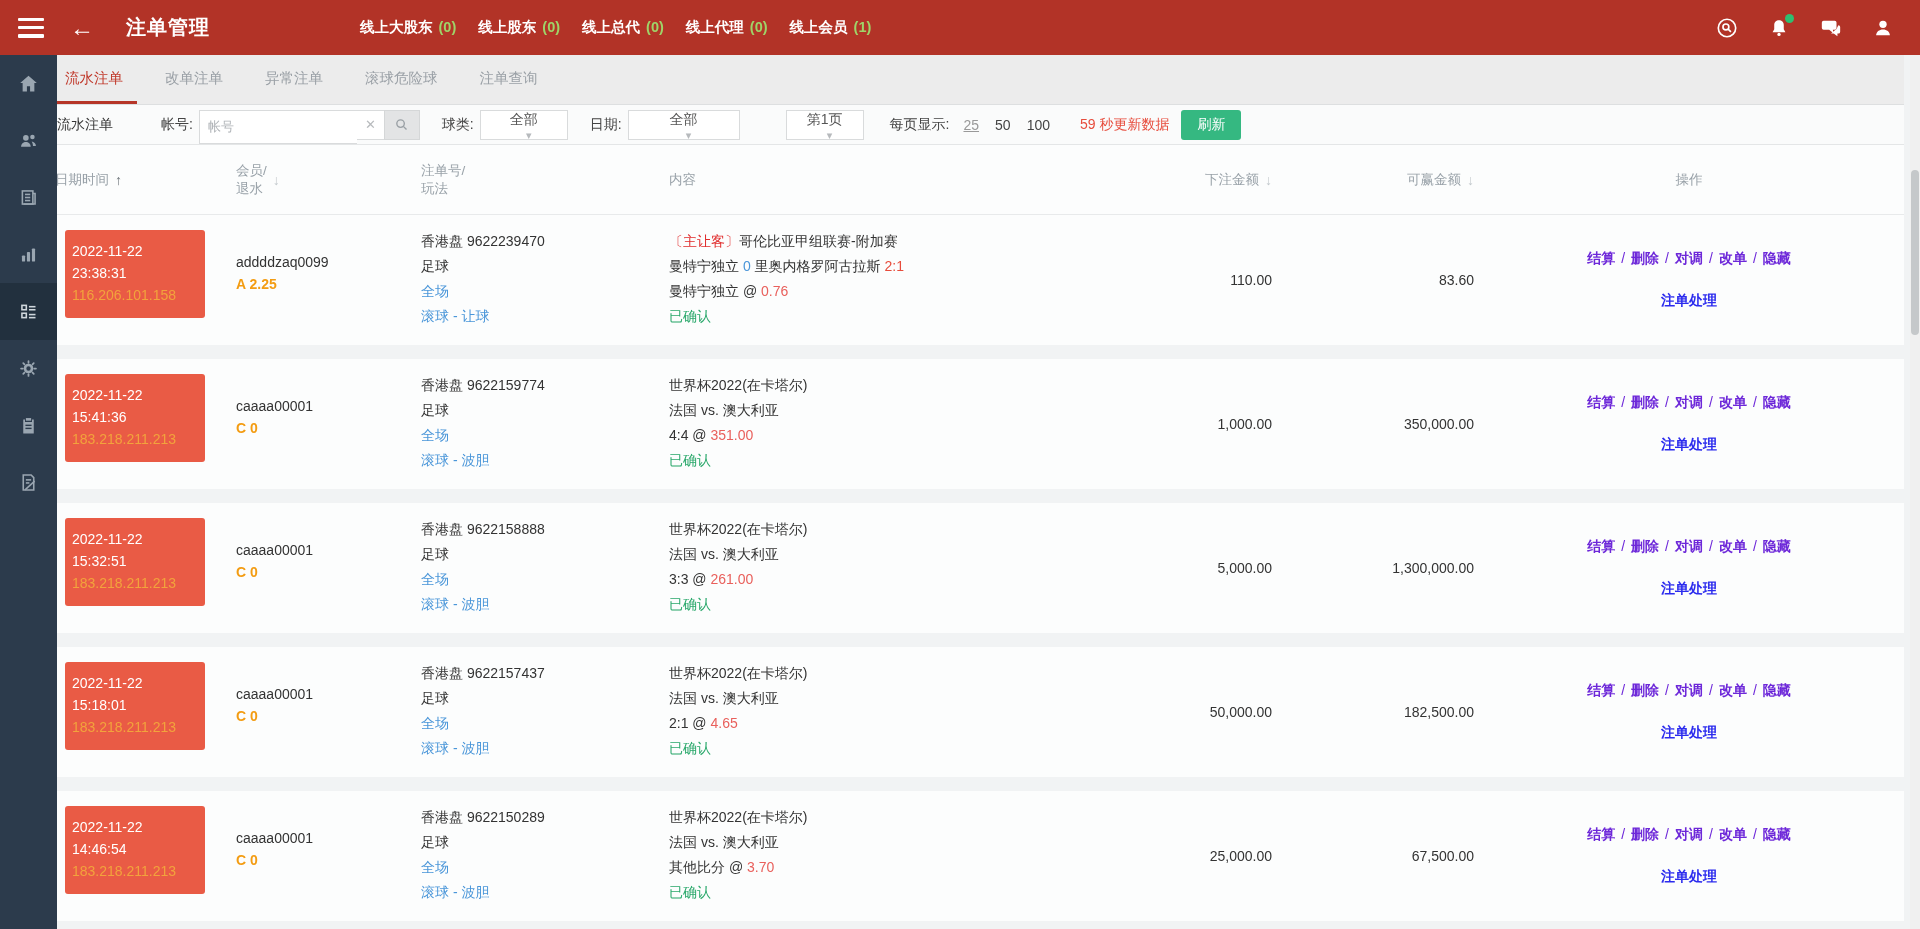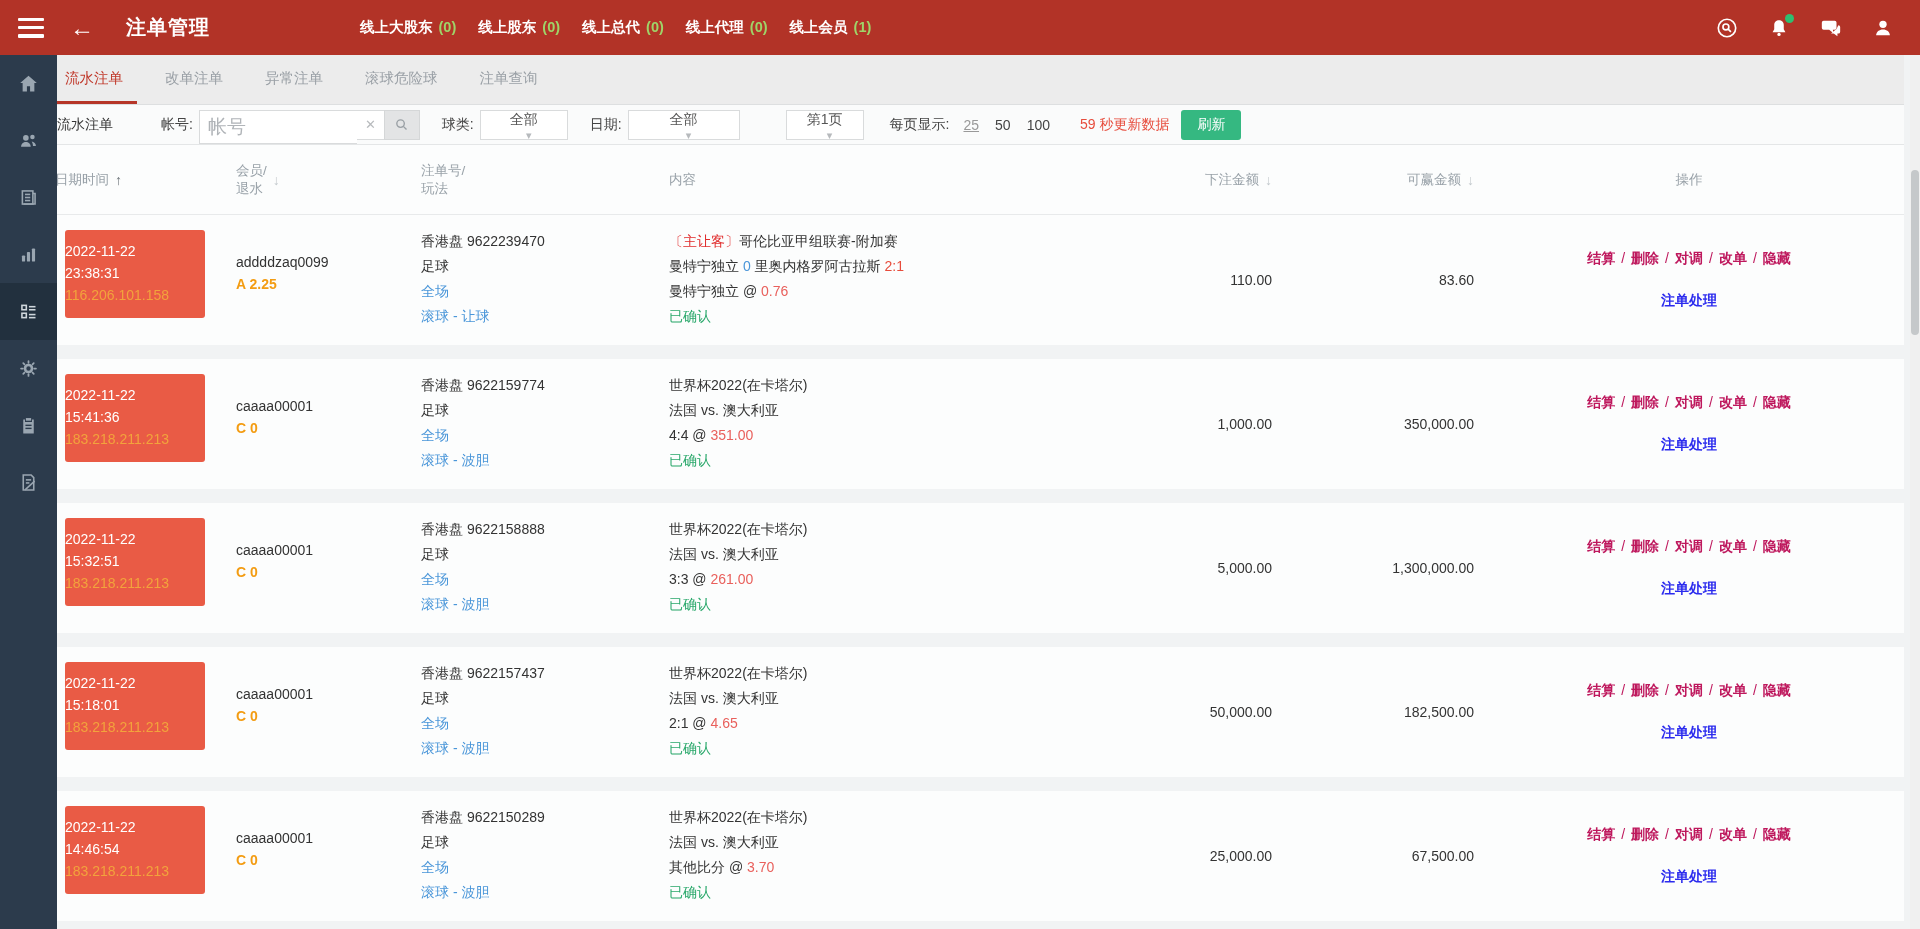--- a/index.html
+++ b/index.html
@@ -29,21 +29,21 @@
   .main { position:absolute; left:41px; top:55px; width:1863px; height:874px; }
 
   .tabbar { height:50px; background:#ececec; border-bottom:1px solid #dddfe0; display:flex; align-items:stretch; padding-left:10px; }
   .tab { display:flex; align-items:center; padding:0 14px; margin-right:14px; font-size:14.5px; color:#9aa0a6; cursor:pointer; border-bottom:3px solid transparent; }
   .tab.active { color:#c0392b; border-bottom-color:#b63628; }
 
   .filterbar { height:40px; background:#fafbfb; border-bottom:1px solid #e4e6e7; display:flex; align-items:center; font-size:14px; color:#555; padding-left:16px; }
   .section-label { color:#333; margin-right:48px; }
   .f-label { margin-right:6px; color:#444; }
   .acct-wrap { display:flex; align-items:stretch; height:30px; margin-right:22px; }
-  .acct-input { width:158px; border:1px solid #d9dbdc; border-right:none; background:#fff; padding:16px 8px; font-size:19px; color:#333; outline:none; }
+  .acct-input { width:158px; border:1px solid #d9dbdc; border-right:none; background:#fff; padding:16px 8px; font-size:13px; color:#333; outline:none; }
   .acct-input::placeholder { color:#b0b4b8; }
   .clear-x { border:1px solid #d9dbdc; border-left:none; border-right:none; background:#fff; color:#b7babd; display:flex; align-items:center; padding:0 8px; cursor:pointer; font-size:13px; }
   .search-btn { width:36px; background:#e3e4e5; border:1px solid #d5d7d8; display:flex; align-items:center; justify-content:center; cursor:pointer; }
   .search-btn svg { width:15px; height:15px; }
   .select { height:30px; border:1px solid #d9dbdc; background:#fff; display:flex; align-items:center; justify-content:space-between; padding:0 8px; margin-right:22px; cursor:pointer; color:#555;flex-direction:column; }
   .select .chev { color:#b7babd; font-size:11px; margin-left:10px; }
   .sel-sport { width:88px; } .sel-date { width:112px; } .sel-page { width:78px; margin-right:26px;margin-left:24px; }
   .pagesize-label { margin-right:14px; color:#444; }
   .pagesize { margin-right:16px; cursor:pointer; color:#444; }
   .pagesize.current { color:#999; text-decoration:underline; }
@@ -58,41 +58,41 @@
   .th.sort-up .arrow { color:#6b7278; }
   .th.sort-down .arrow { color:#c3c9cd; }
   .th-date { padding-left:14px; }
   .th-num { justify-content:flex-end; }
   .th-actions { justify-content:center; }
 
   .row { height:130px; background:#fcfdfd; font-size:14px; color:#333; }
   .rowgap { height:14px; background:#f1f3f4; }
 
   .col-date { padding:15px 0 0 24px; }
-  .date-block { width:140px; height:88px; background:#e95b45; border-radius:3px; color:#fff; padding:10px 0; line-height:22px; font-size:14px; }
+  .date-block { width:140px; height:88px; background:#e95b45; border-radius:3px; color:#fff; padding:10px 7px; line-height:22px; font-size:14px; }
   .date-block .ip { color:#f2a33c; }
 
   .col-member { padding-top:36px; line-height:22px; }
   .member-id { color:#333; }
   .rebate { color:#f39c12; font-weight:bold; }
 
   .col-order { padding-top:14px; line-height:25px; }
   .blue-link { color:#4a96d9; cursor:pointer; }
 
   .col-content { padding-top:14px; line-height:25px; }
   .tag-red { color:#e02b2b; }
   .score-blue { color:#4a96d9; }
   .score-red { color:#e74c3c; }
   .odds { color:#e9605c; }
   .status-green { color:#2aa86b; }
 
   .col-num { display:flex; align-items:center; justify-content:flex-end; height:100%; }
 
   .col-actions { display:flex; flex-direction:column; align-items:center; justify-content:center; gap:24px; height:100%; }
-  .action-line { color:#be185d; font-weight:bold; font-size:14px; white-space:nowrap; }
+  .action-line { color:#6d28d9; font-weight:bold; font-size:14px; white-space:nowrap; }
   .action-line .alink { cursor:pointer; }
   .action-line .sep { margin:0 6px; font-weight:normal; }
   .process-link { color:#2b2bee; font-weight:bold; cursor:pointer; font-size:14px; }
 
   
   .scrollbar { position:absolute; right:0; top:55px; width:10px; height:874px; background:#f0f0f0; z-index:40; }
   .scroll-thumb { position:absolute; left:1px; top:115px; width:8px; height:165px; background:#c5c8ca; border-radius:4px; cursor:pointer; }
 </style>
 </head>
 <body>

